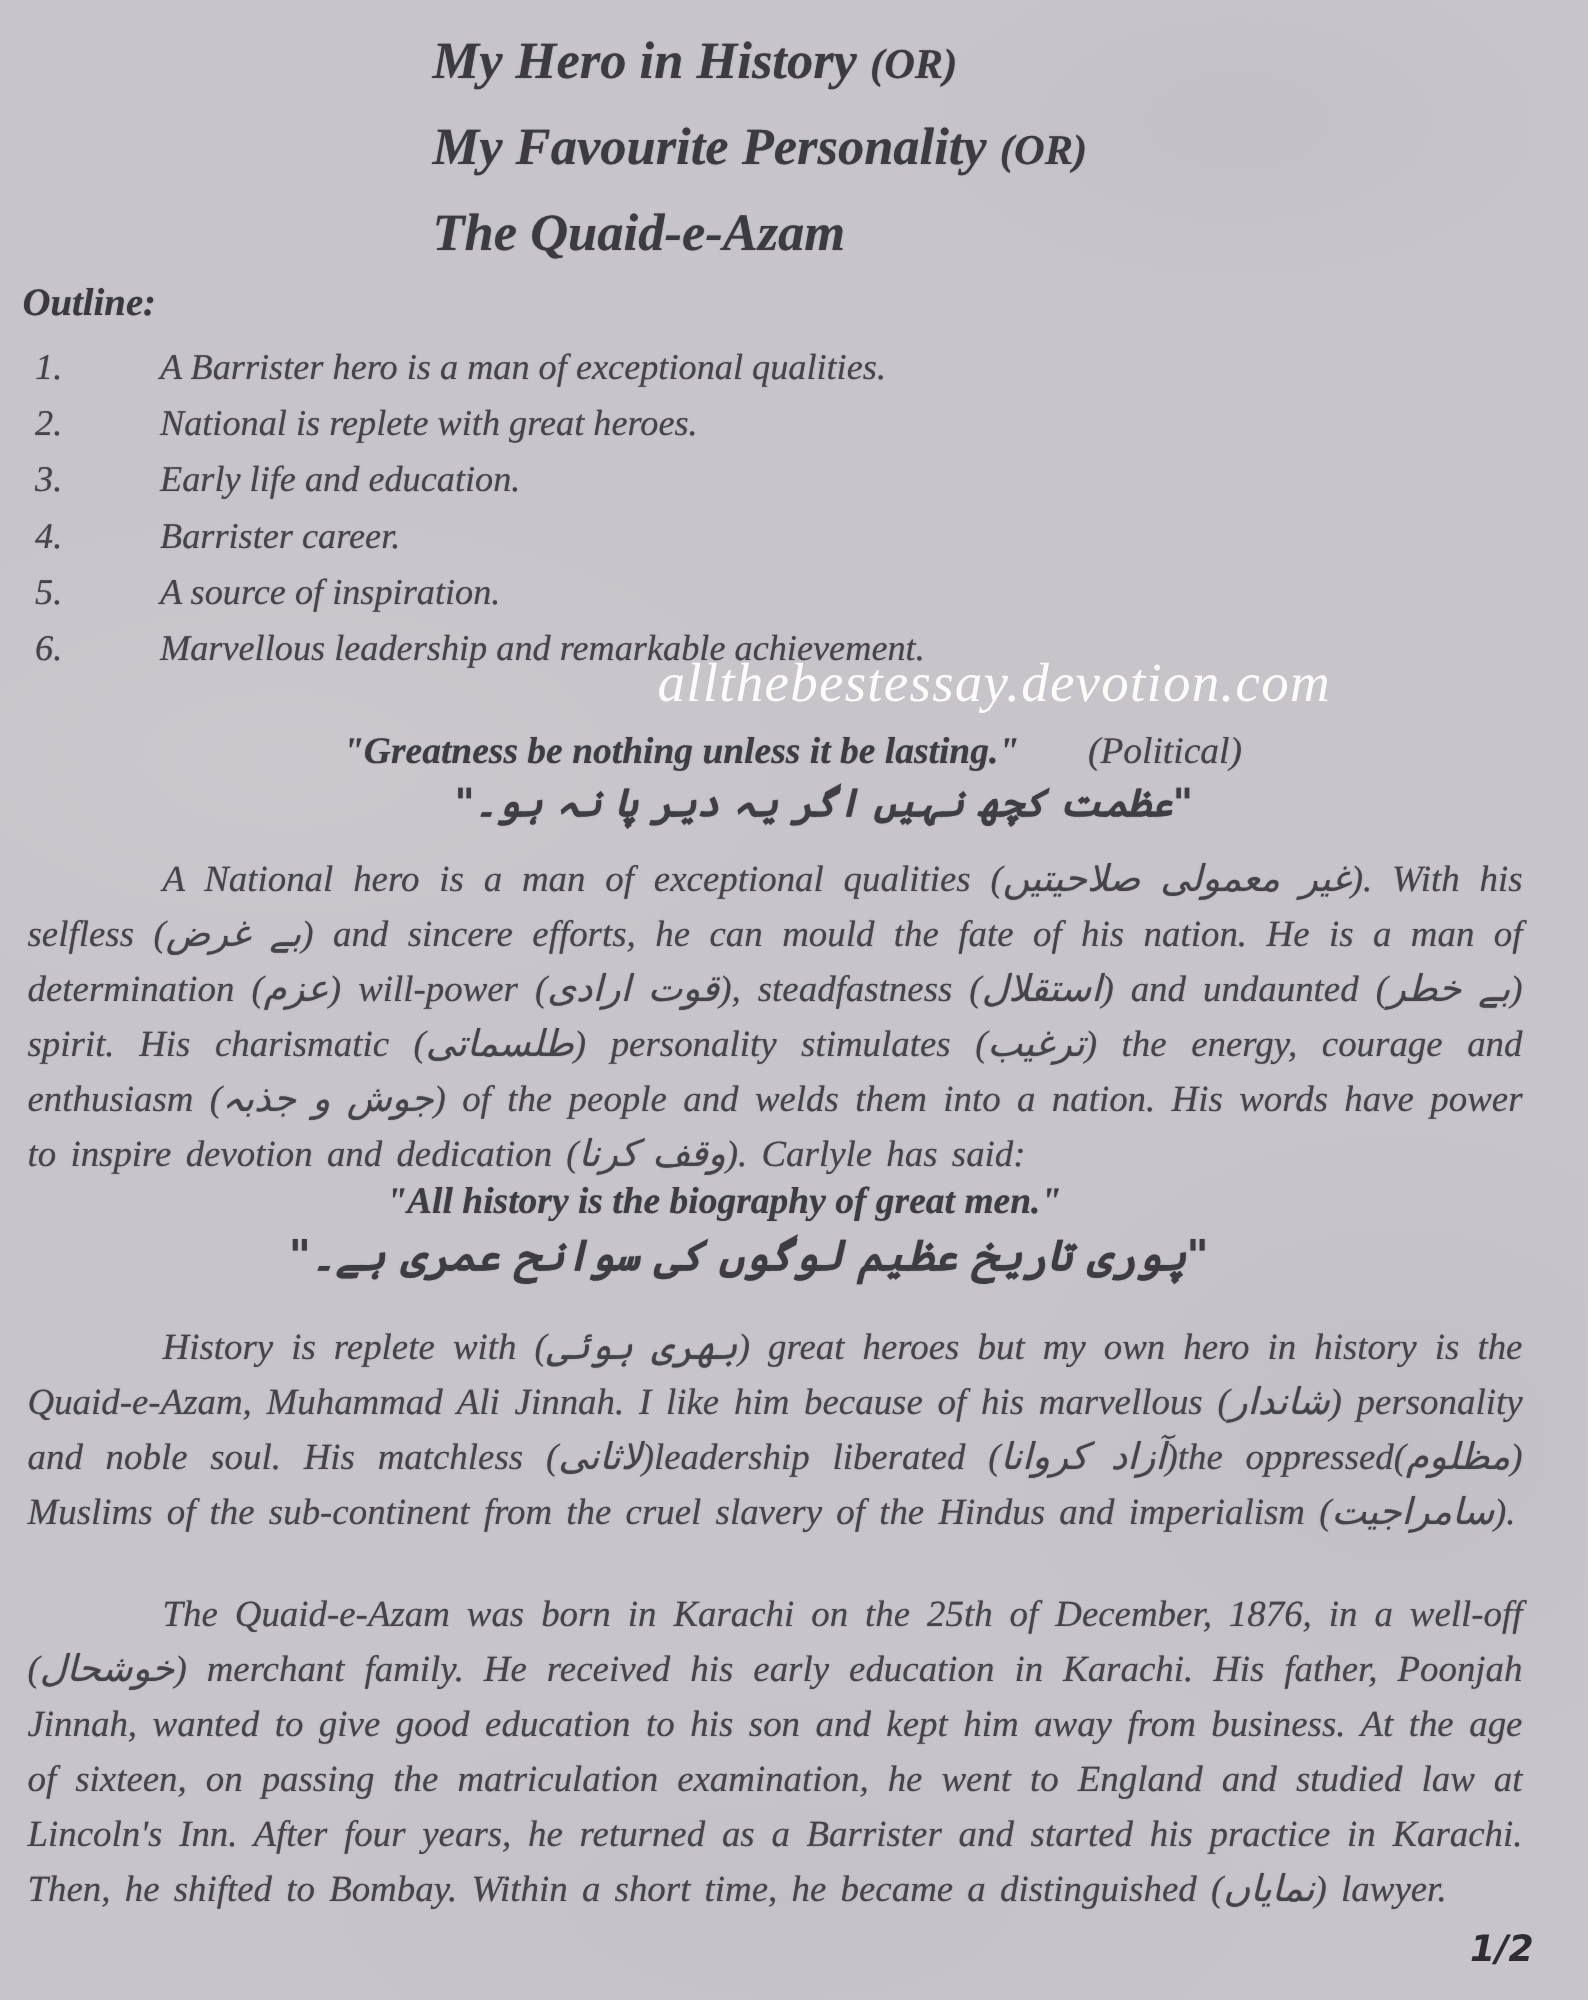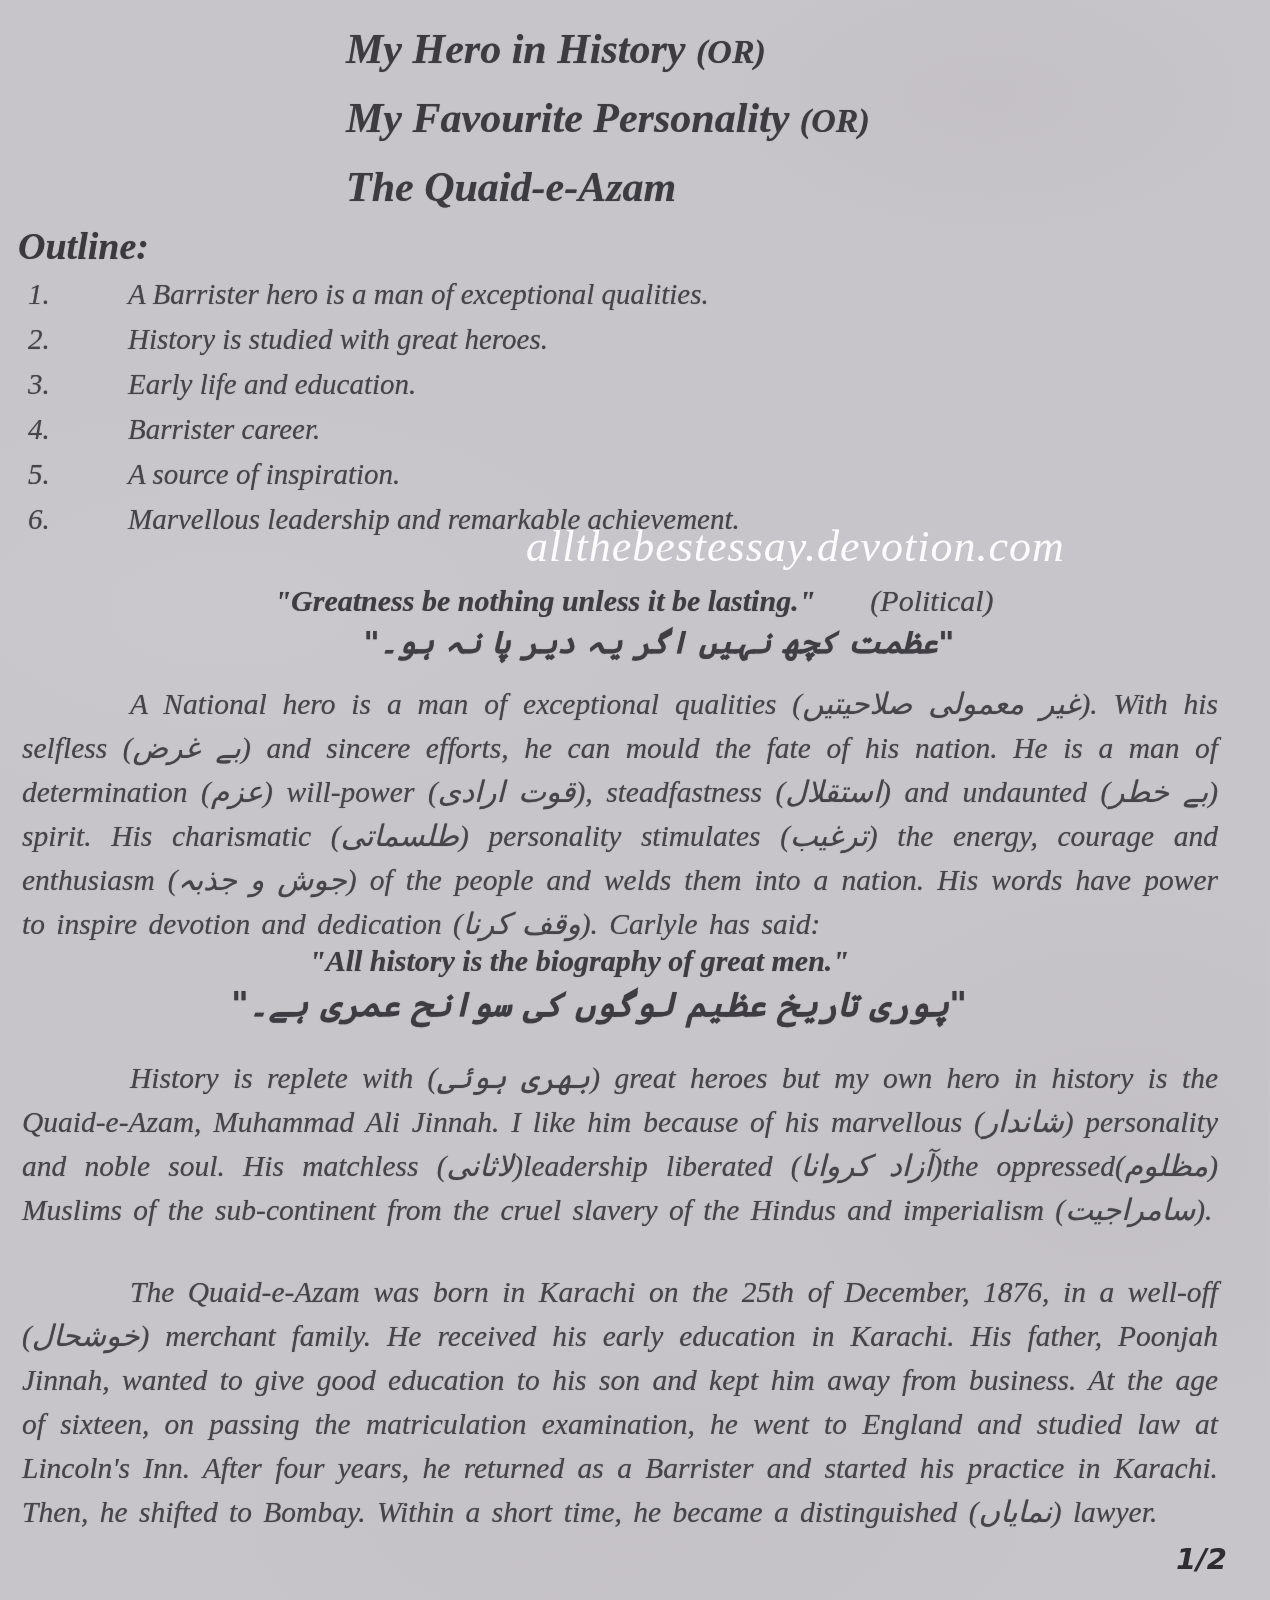--- a/index.html
+++ b/index.html
@@ -15,21 +15,21 @@
       radial-gradient(ellipse 420px 220px at 78% 6%, rgba(118,112,122,.05), transparent 70%),
       radial-gradient(ellipse 650px 320px at 18% 38%, rgba(255,255,255,.06), transparent 70%),
       radial-gradient(ellipse 520px 420px at 88% 72%, rgba(108,102,112,.05), transparent 70%),
       radial-gradient(ellipse 700px 300px at 50% 95%, rgba(120,114,124,.04), transparent 70%),
       #c8c5ca;
     font-style: italic;
   }
   .titles{position:absolute;left:346px;top:16px;}
   .title-line{font-weight:bold;font-size:42px;line-height:66px;color:#3c3b41;white-space:nowrap;}
   .title-suffix{font-size:34px;}
-  .outline-heading{position:absolute;left:18px;top:224px;font-size:38px;font-weight:bold;color:#3a393f;}
+  .outline-heading{position:absolute;left:18px;top:224px;font-size:31px;font-weight:bold;color:#3a393f;}
   .outline{position:absolute;left:28px;top:272px;right:60px;}
   .outline-row{display:flex;font-size:29px;line-height:45px;}
   .outline-num{width:100px;flex:none;}
   .watermark{
     position:absolute;left:526px;top:522px;
     font-size:44px;line-height:50px;letter-spacing:1px;
     color:rgba(255,255,255,.95);text-shadow:none;white-space:nowrap;
   }
   .quote-napoleon{position:absolute;left:0;right:0;top:581px;text-align:center;font-size:30px;line-height:40px;white-space:nowrap;}
   .quote-text{font-weight:bold;color:#3d3c42;}
@@ -65,21 +65,21 @@
 
   <div class="outline-heading">Outline:</div>
 
   <div class="outline">
     <div class="outline-row">
       <span class="outline-num">1.</span>
       <span>A Barrister hero is a man of exceptional qualities.</span>
     </div>
     <div class="outline-row">
       <span class="outline-num">2.</span>
-      <span>History is studied with great heroes.</span>
+      <span>National is replete with great heroes.</span>
     </div>
     <div class="outline-row">
       <span class="outline-num">3.</span>
       <span>Early life and education.</span>
     </div>
     <div class="outline-row">
       <span class="outline-num">4.</span>
       <span>Barrister career.</span>
     </div>
     <div class="outline-row">

